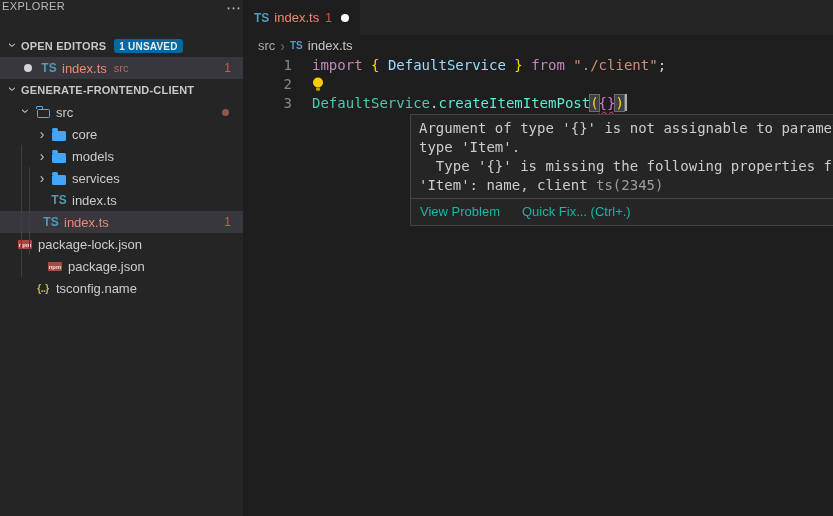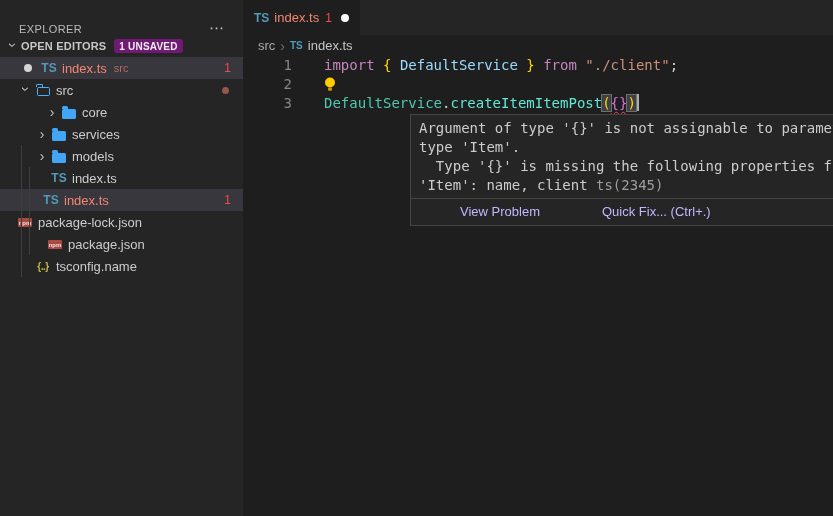--- a/index.html
+++ b/index.html
@@ -10,22 +10,22 @@
     font-family:"Liberation Sans", sans-serif;
     -webkit-font-smoothing:antialiased;
   }
 
   
   .sidebar {
     position:absolute; left:0; top:0; width:243px; height:516px;
     background:#252526; color:#CCCCCC; z-index:2;
   }
   .sb-header {
-    height:35px; display:flex; align-items:flex-end; justify-content:space-between;
-    padding:0 19px;
+    height:35px; display:flex; align-items:flex-start; justify-content:space-between;
+    padding:0 2px;
     gap:23px;
   }
   .sb-title { font-size:11px; color:#BBBBBB; letter-spacing:0.4px; }
   .sb-more { color:#C5C5C5; font-size:15px; cursor:pointer; line-height:1; }
 
   .row { height:22px; display:flex; align-items:center; font-size:13px; color:#CCCCCC; position:relative; cursor:pointer; }
   .row.selected { background:#37373D; }
   .sect-label { font-size:11px; font-weight:bold; color:#C8C8C8; letter-spacing:0.2px; }
 
   .chev { width:16px; flex:none; display:flex; justify-content:center; align-items:center; color:#C5C5C5; font-size:14px; }
@@ -46,21 +46,21 @@
   .i-npm { background:#A84A43; color:#EDDCDA; font-size:6px; font-weight:bold; width:14px; height:9px; display:flex; align-items:center; justify-content:center; border-radius:1px; margin-top:1px; }
   .i-json { color:#C5B945; font-size:10px; font-weight:bold; letter-spacing:-0.5px; }
 
   .err-text { color:#F48771; }
   .desc { font-size:11px; color:#B36B62; margin-left:7px; }
   .count-badge { margin-left:auto; margin-right:12px; color:#F14C4C; font-size:12px; }
   .mod-dot { width:8px; height:8px; border-radius:50%; background:#D4D4D4; flex:none; margin-right:8px; }
   .dirty-dot { width:7px; height:7px; border-radius:50%; background:#95564C; margin-left:auto; margin-right:14px; flex:none; }
 
   .unsaved-badge {
-    margin-left:8px; background:#701a75; color:#EDEDED; font-size:10px; font-weight:bold;
+    margin-left:8px; background:#0369a1; color:#EDEDED; font-size:10px; font-weight:bold;
     padding:1.5px 5px; border-radius:3px; letter-spacing:0.2px;
   }
 
   .guide { position:absolute; width:1px; background:#3E3E3E; z-index:1; }
 
   
   .editor { position:absolute; left:243px; top:0; right:0; bottom:0; background:#1E1E1E; }
   .tabbar { height:35px; background:#252526; display:flex; }
   .tab { height:35px; background:#1E1E1E; display:flex; align-items:center; padding:0 11px; cursor:pointer; }
   .tab .i-ts { font-size:12px; margin-right:5px; }
@@ -69,21 +69,21 @@
   .tab-dot { width:8px; height:8px; border-radius:50%; background:#FFFFFF; margin-left:9px; }
 
   .breadcrumb { height:21px; display:flex; align-items:center; padding-left:15px; font-size:13px; color:#A9A9A9; gap:5px; }
   .bc-sep { color:#6E6E6E; font-size:14px; }
   .bc-ts { color:#519ABA; font-weight:bold; font-size:10px; }
   .bc-file { color:#C5C5C5; }
 
   .code { font-family:"DejaVu Sans Mono", monospace; font-size:14px; }
   .code-line { display:flex; height:19px; line-height:19px; }
   .gutter { width:49px; flex:none; text-align:right; color:#858585; }
-  .code-content { margin-left:32px; white-space:pre; color:#D4D4D4; position:relative; }
+  .code-content { margin-left:20px; white-space:pre; color:#D4D4D4; position:relative; }
 
   .tk-kw  { color:#C586C0; }
   .tk-b1  { color:#FFD700; }
   .tk-var { color:#9CDCFE; }
   .tk-str { color:#CE9178; }
   .tk-pl  { color:#D4D4D4; }
   .tk-cls { color:#4EC9B0; }
   .tk-fn  { color:#5eead4; }
   .tk-b2  { color:#DA70D6; }
   .match  { outline:1px solid #6E6E6E; background:#3D4146; }
@@ -98,21 +98,21 @@
     background:#252526; border:1px solid #454545; z-index:10;
     font-family:"DejaVu Sans Mono", monospace; font-size:14px; color:#CCCCCC;
   }
   .hover-body { padding:4px 8px 3px; }
   .hover-line { white-space:pre; line-height:19px; }
   .hover-ref { color:#9D9D9D; }
   .hover-actions {
     border-top:1px solid #454545; padding:5px 9px 6px; display:flex; gap:22px;
     font-family:"Liberation Sans", sans-serif; font-size:13px;
   }
-  .hover-link { color:#c4b5fd; cursor:pointer;margin-left:40px; }
+  .hover-link { color:#14b8a6; cursor:pointer; }
 </style>
 </head>
 <body>
 
 <div class="sidebar">
   <div class="sb-header">
     <span class="sb-title">EXPLORER</span>
     <span class="sb-more">⋯</span>
   </div>
 
@@ -124,52 +124,56 @@
   <div class="row selected" style="padding-left:24px;">
     <span class="mod-dot"></span>
     <span class="icon">
         <span class="i-ts">TS</span>
       </span>
     <span class="err-text">index.ts</span>
     <span class="desc">src</span>
     <span class="count-badge">1</span>
   </div>
 
+  <div class="row" style="padding-left:5px;">
+    <span class="chev exp"></span>
+    <span class="sect-label">GENERATE-FRONTEND-CLIENT</span>
+  </div>
 
   <div class="guide" style="left:21px; top:145px; height:132px;"></div>
   <div class="guide" style="left:29px; top:167px; height:88px;"></div>
 
   <div class="row" style="padding-left:18px;">
     <span class="chev exp"></span>
     <span class="icon">
         <span class="f-open"></span>
       </span>
     <span>src</span>
     <span class="dirty-dot"></span>
   </div>
-  <div class="row" style="padding-left:44px;">
+  <div class="row" style="padding-left:34px;">
     <span class="chev"></span>
     <span class="icon">
         <span class="f-solid"></span>
       </span>
     <span>core</span>
   </div>
   <div class="row" style="padding-left:34px;">
     <span class="chev"></span>
     <span class="icon">
         <span class="f-solid"></span>
       </span>
+    <span>models</span>
+  </div>
+  <div class="row" style="padding-left:34px;">
+    <span class="chev"></span>
+    <span class="icon">
+        <span class="f-solid"></span>
+      </span>
     <span>services</span>
-  </div>
-  <div class="row" style="padding-left:34px;">
-    <span class="chev"></span>
-    <span class="icon">
-        <span class="f-solid"></span>
-      </span>
-    <span>models</span>
   </div>
   <div class="row" style="padding-left:34px;">
     <span class="spacer16"></span>
     <span class="icon">
         <span class="i-ts">TS</span>
       </span>
     <span>index.ts</span>
   </div>
   <div class="row selected" style="padding-left:26px;">
     <span class="spacer16"></span>

